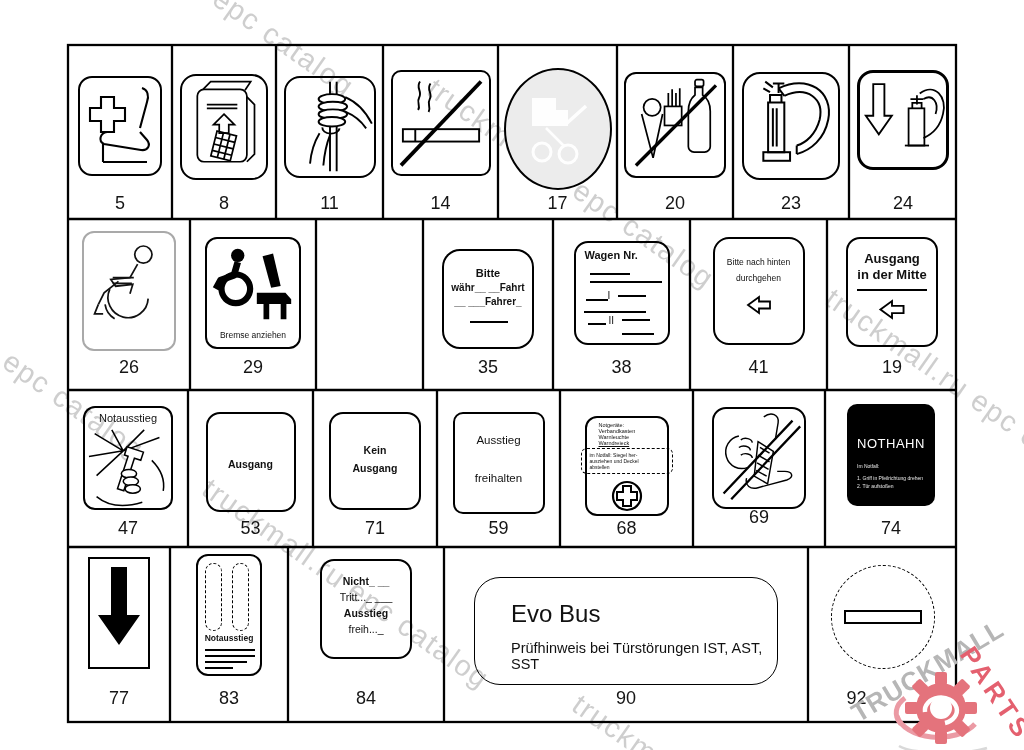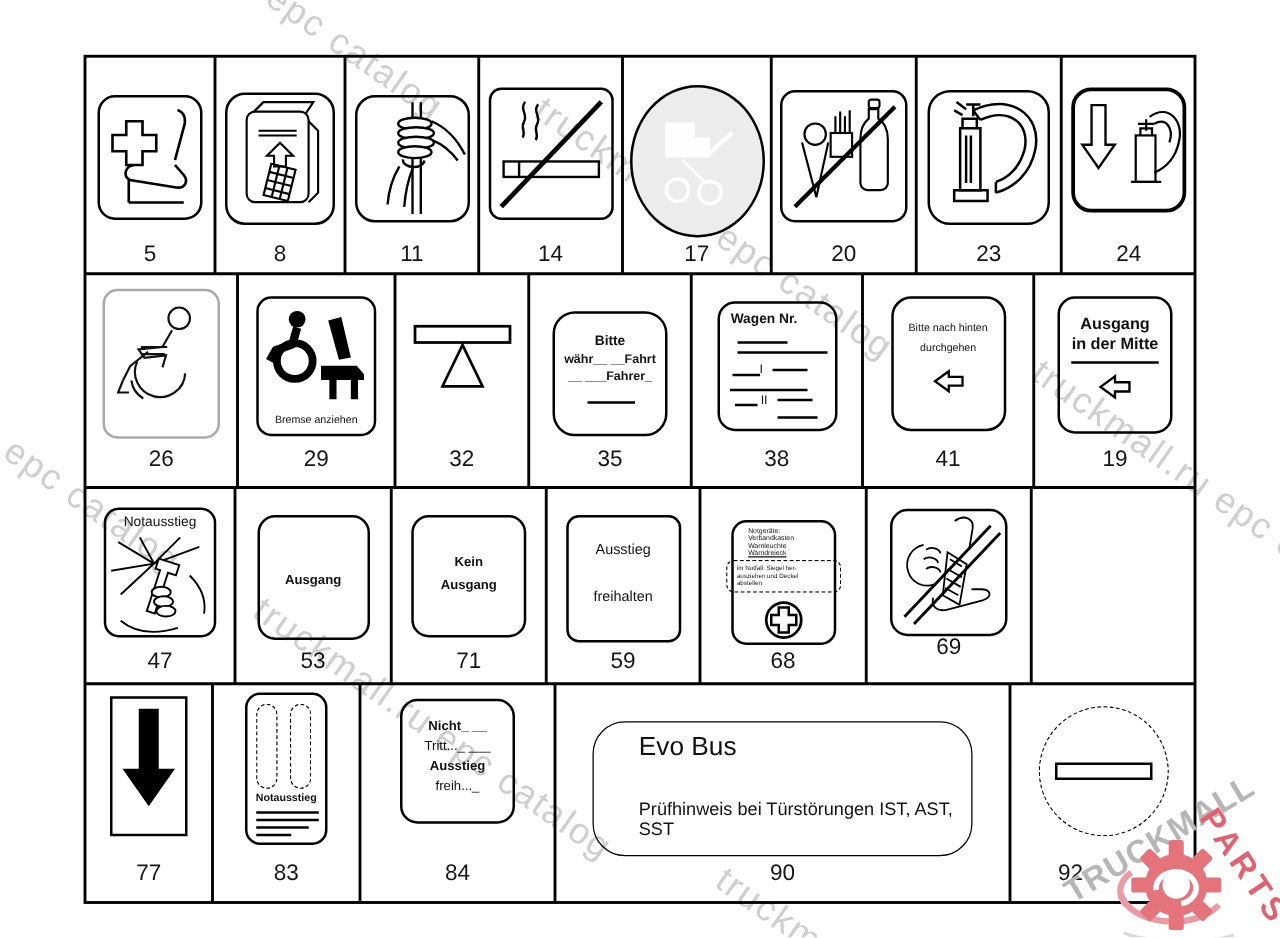--- a/index.html
+++ b/index.html
@@ -202,31 +202,20 @@
         <path d="M32,20 l-4,14 l-14,5 l-5,9" stroke="#000" stroke-width="7" fill="none" stroke-linejoin="round"></path>
         <circle cx="30" cy="48" r="15" stroke="#000" stroke-width="6.5" fill="none"></circle>
         <path d="M58,14 l11,-3 l8,34 l-10,2 z" fill="#000"></path>
         <path d="M52,52 h30 l6,7 v5 h-5 v16 h-6 v-16 h-12 v16 h-6 v-16 h-7 z" fill="#000"></path>
       </svg>
       <div class="ctext" style="bottom:7px;font-size:8.5px;">Bremse anziehen</div>
     </div>
     <div class="num">29</div>
   </div>
 
-  <div class="cell r2" style="left:316px;top:219px;width:107px;height:171px;">
-    <div style="position:absolute;left:50%;transform:translateX(-50%);top:40px;">
-      <svg width="84" height="56" viewBox="0 0 84 56">
-        <g fill="none" stroke="#000" stroke-width="2.2">
-          <rect x="4" y="2" width="76" height="13"></rect>
-          <path d="M42,17 L26,50 H58 Z"></path>
-        </g>
-      </svg>
-    </div>
-    <div class="num">32</div>
-  </div>
 
   <div class="cell r2" style="left:423px;top:219px;width:130px;height:171px;">
     <div class="ib" style="top:30px;width:92px;height:100px;border-radius:18px;">
       <div class="ctext" style="top:16px;font-size:11px;font-weight:bold;">Bitte</div>
       <div class="ctext" style="top:31px;font-size:10px;font-weight:bold;">währ__ __Fahrt</div>
       <div class="ctext" style="top:45px;font-size:10px;font-weight:bold;">__ ___Fahrer_</div>
       <div class="ln" style="left:26px;top:70px;width:38px;"></div>
     </div>
     <div class="num">35</div>
   </div>
@@ -345,20 +334,31 @@
           <path d="M46,34 l16,10 l-6,34 l-14,-8 z"></path>
           <path d="M48,40 l10,6 M46,48 l12,7 M45,56 l12,7 M44,64 l11,6"></path>
           <path d="M34,72 c-2,8 4,12 12,10 l30,-8 c8,-3 6,-9 -2,-9 h-8"></path>
         </g>
         <path d="M10,88 L82,12 M18,94 L90,18" stroke="#000" stroke-width="2.4" fill="none"></path>
       </svg>
     </div>
     <div class="num">69</div>
   </div>
 
+  <div class="cell r3" style="left:825px;top:390px;width:132px;height:157px;">
+    <div class="ib" style="top:14px;width:88px;height:102px;border-radius:10px;background:#000;border:none;">
+      <div class="ctext" style="top:32px;color:#fff;font-size:13px;letter-spacing:.5px;">NOTHAHN</div>
+      <div style="position:absolute;left:10px;top:58px;color:#fff;font-size:5px;line-height:8px;opacity:.92;">
+        <div>Im Notfall:</div>
+        <div style="margin-top:4px;">1. Griff in Pfeilrichtung drehen</div>
+        <div>2. Tür aufstoßen</div>
+      </div>
+    </div>
+    <div class="num">74</div>
+  </div>
 
   <div class="cell r4" style="left:68px;top:547px;width:102px;height:175px;">
     <div class="ib" style="top:10px;width:62px;height:112px;border-radius:0;">
       <svg width="58" height="108" viewBox="0 0 58 108">
         <path d="M21,8 h16 v48 h13 l-21,30 l-21,-30 h13 z" fill="#000"></path>
       </svg>
     </div>
     <div class="num">77</div>
   </div>
 
@@ -380,21 +380,21 @@
       <div class="ctext" style="top:14px;font-size:10.5px;font-weight:bold;">Nicht_ __</div>
       <div class="ctext" style="top:30px;font-size:10.5px;">Tritt..._ ___</div>
       <div class="ctext" style="top:46px;font-size:10.5px;font-weight:bold;">Ausstieg</div>
       <div class="ctext" style="top:62px;font-size:10.5px;">freih..._</div>
     </div>
     <div class="num">84</div>
   </div>
 
   <div class="cell r4" style="left:444px;top:547px;width:364px;height:175px;">
     <div class="ib" style="top:30px;width:304px;height:108px;border-radius:26px;border-width:1.8px;">
-      <div style="position:absolute;left:36px;top:8px;font-size:21px;">Evo Bus</div>
+      <div style="position:absolute;left:36px;top:22px;font-size:24px;">Evo Bus</div>
       <div style="position:absolute;left:36px;top:62px;font-size:14.5px;">Prüfhinweis bei Türstörungen IST, AST, SST</div>
     </div>
     <div class="num">90</div>
   </div>
 
   <div class="cell r4" style="left:808px;top:547px;width:149px;height:175px;">
     <div style="position:absolute;left:50%;transform:translateX(-50%);top:18px;width:104px;height:104px;border:1.6px dashed #000;border-radius:50%;box-sizing:border-box;"></div>
     <div style="position:absolute;left:50%;transform:translateX(-50%);top:63px;width:78px;height:14px;border:2.6px solid #000;box-sizing:border-box;"></div>
     <div class="num" style="left:-26px;right:auto;width:100%;">92</div>
   </div>

